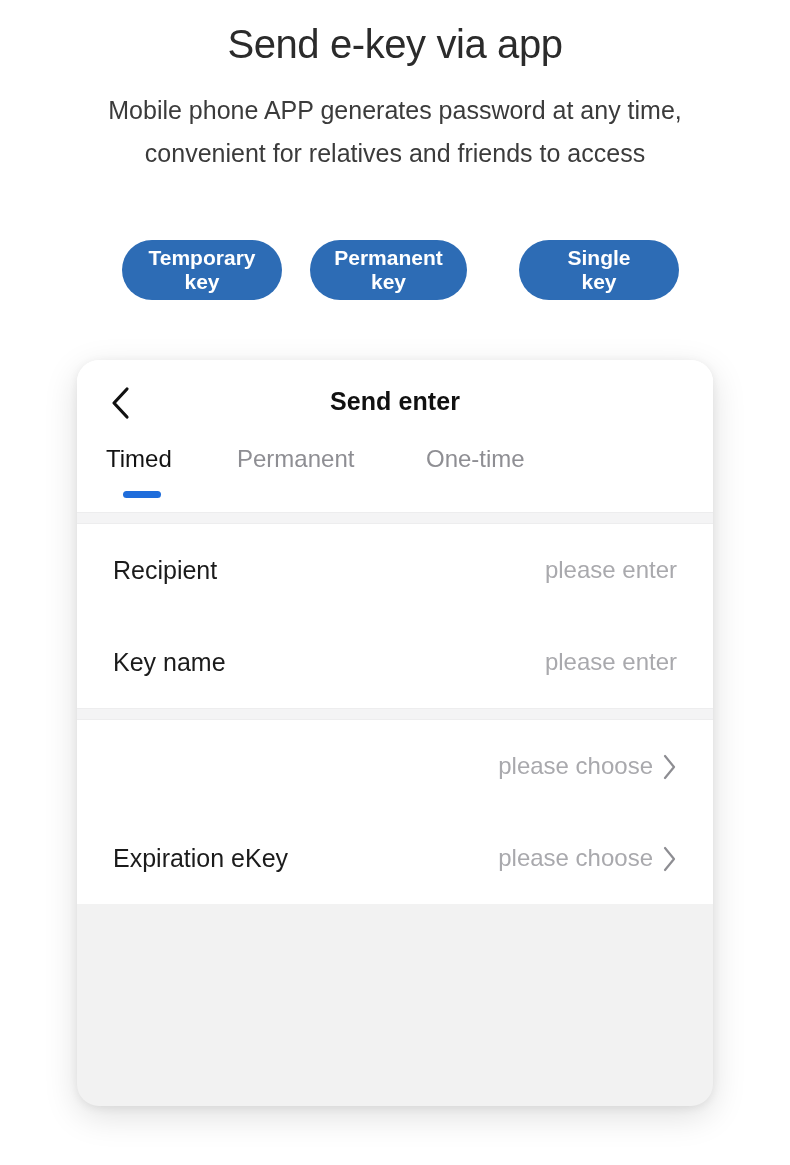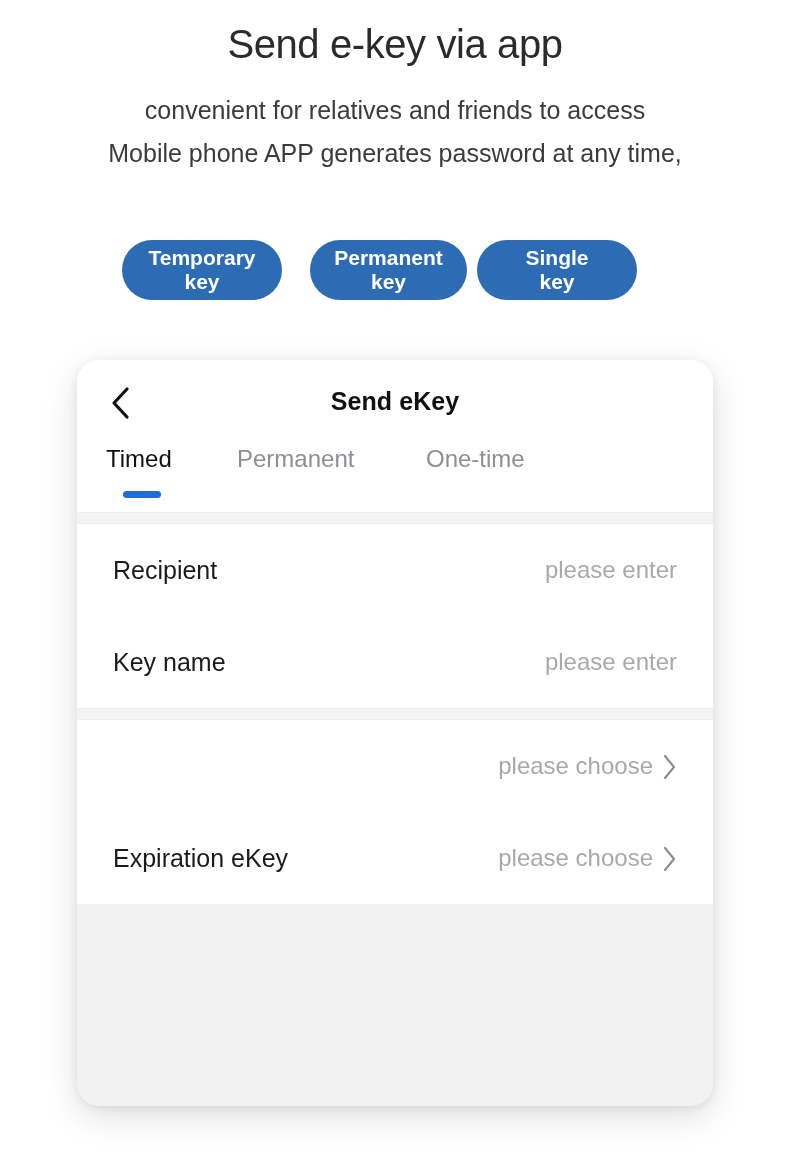--- a/index.html
+++ b/index.html
@@ -71,21 +71,21 @@
     display: flex;
     flex-direction: column;
     align-items: center;
     justify-content: center;
     cursor: pointer;
     box-sizing: border-box;
   }
   .pill .l2 { display: block; }
   .pill-0 { left: 122px; width: 160px; }
   .pill-1 { left: 310px; width: 157px; }
-  .pill-2 { left: 477px; width: 160px; }
+  .pill-2 { left: 519px; width: 160px; }
 
   
   .phone-card {
     position: absolute;
     left: 77px;
     top: 360px;
     width: 636px;
     height: 746px;
     background: #f2f2f2;
     border-radius: 22px;
@@ -206,22 +206,22 @@
   .card-rest {
     background: #f2f2f2;
   }
 </style>
 </head>
 <body>
 
 <div class="promo">
   <h1 class="promo-title">Send e-key via app</h1>
   <p class="promo-sub">
+    <span class="line">Mobile phone APP generates password at any time,</span>
     <span class="line">convenient for relatives and friends to access</span>
-    <span class="line">Mobile phone APP generates password at any time,</span>
   </p>
 </div>
 
 <div class="pill-row">
   <button class="pill pill-0">
     <span>Temporary</span>
     <span class="l2">key</span>
   </button>
   <button class="pill pill-1">
     <span>Permanent</span>
@@ -238,21 +238,21 @@
   <div class="card-white">
 
     <div class="navbar">
       <div class="back-btn">
         <span>
           <svg width="22" height="34" viewBox="0 0 22 34" fill="none" aria-hidden="true">
             <path d="M18 3 L5 17 L18 31" stroke="#111111" stroke-width="3.2" stroke-linecap="round" stroke-linejoin="round"></path>
           </svg>
         </span>
       </div>
-      <div class="nav-title">Send eKey</div>
+      <div class="nav-title">Send enter</div>
     </div>
 
     <div class="tabs">
       <div class="tab tab-0 active">Timed</div>
       <div class="tab tab-1">Permanent</div>
       <div class="tab tab-2">One-time</div>
       <div class="tab-underline"></div>
     </div>
 
     <div class="gap"></div>

